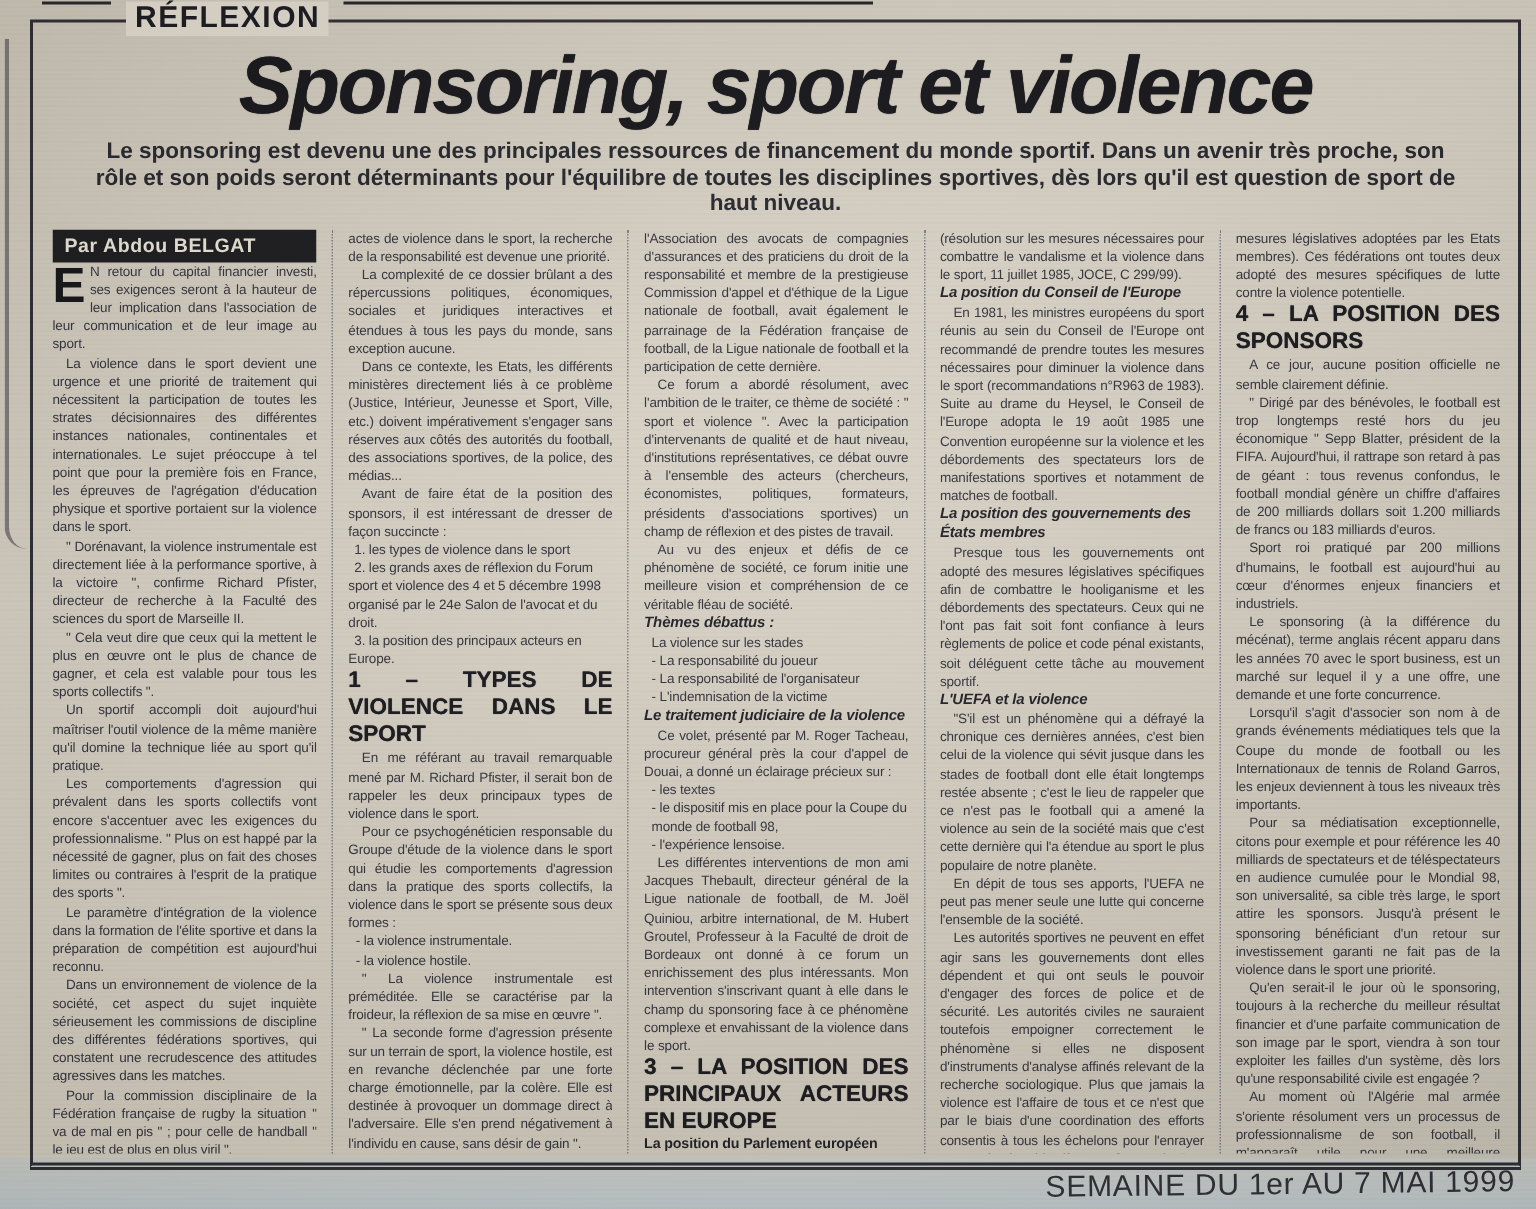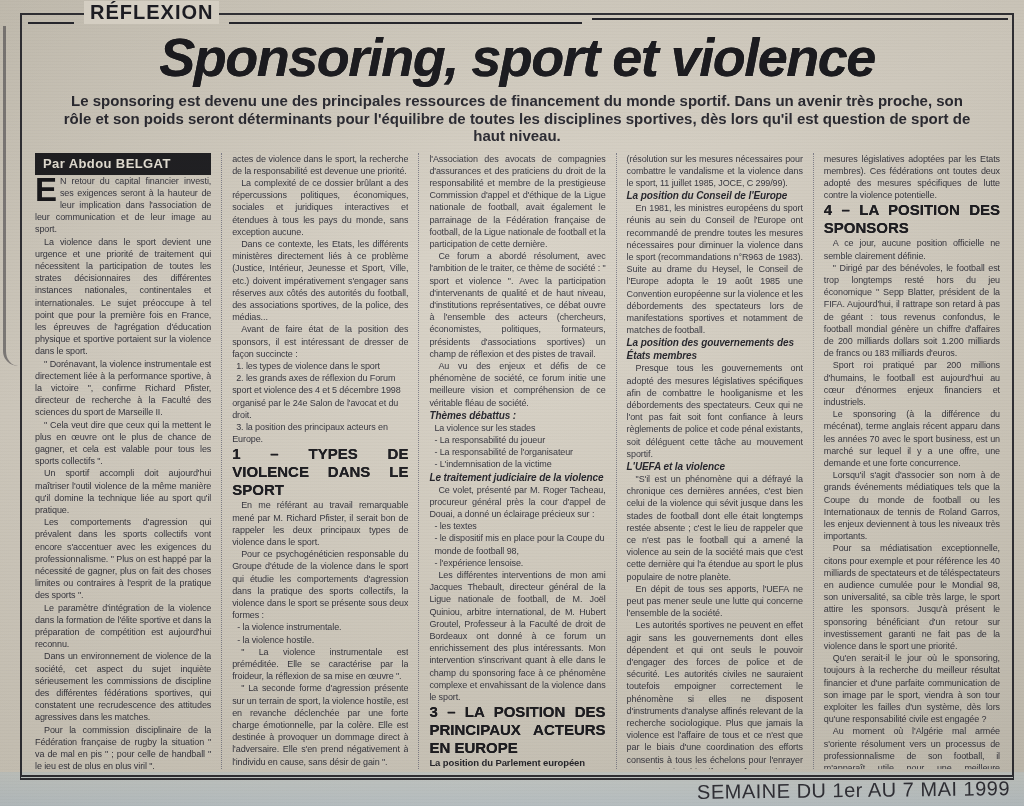--- a/index.html
+++ b/index.html
@@ -13,21 +13,21 @@
     background:
       repeating-linear-gradient(0deg,rgba(0,0,0,.016) 0 1px,transparent 1px 3px),
       radial-gradient(ellipse at 52% 38%,rgba(255,255,255,.06),rgba(58,52,40,.12));
   }
   .curl{position:absolute;left:3px;top:26px;height:340px;width:12px;
     border-left:3px solid rgba(55,53,60,.55);border-radius:0 0 0 46px;}
   .bottom-tint{position:absolute;left:0;right:0;bottom:0;height:34px;
     background:linear-gradient(#c9cdc9,#bfc8cc);}
   .footer-date{position:absolute;right:14px;bottom:4px;font-size:20px;letter-spacing:.5px;
     color:#2b2b33;transform:rotate(-.7deg);font-weight:500;}
-  .kicker{position:absolute;top:1px;left:28px;right:16px;z-index:5;display:flex;align-items:flex-end;gap:10px;}
+  .kicker{position:absolute;top:1px;left:28px;right:16px;z-index:5;display:flex;align-items:flex-start;gap:10px;}
   .kicker .rule{height:0;border-top:2.5px solid #26262c;}
   .rule-l{width:46px;}
   .rule-r1{flex:1.1;}
   .rule-r2{flex:1.3;transform:translateY(-4px);}
   .kicker .label{font-weight:bold;font-size:20px;letter-spacing:1px;color:#1c1c22;
     background:#d4cec2;padding:0 6px;}
   .article{position:absolute;left:20px;top:13px;right:10px;bottom:26px;
     border:2px solid #2a2a30;border-bottom:5px double #2a2a30;
     display:flex;flex-direction:column;overflow:hidden;}
   .headline{margin:14px 8px 0;text-align:center;font-style:italic;font-weight:800;

